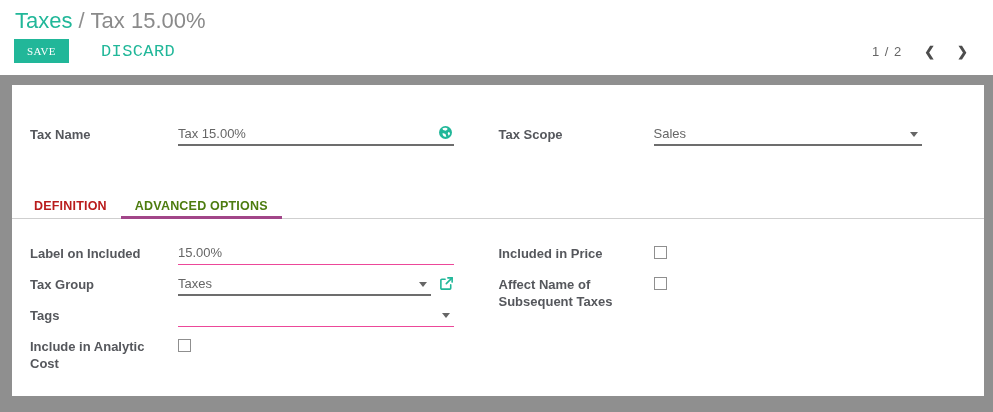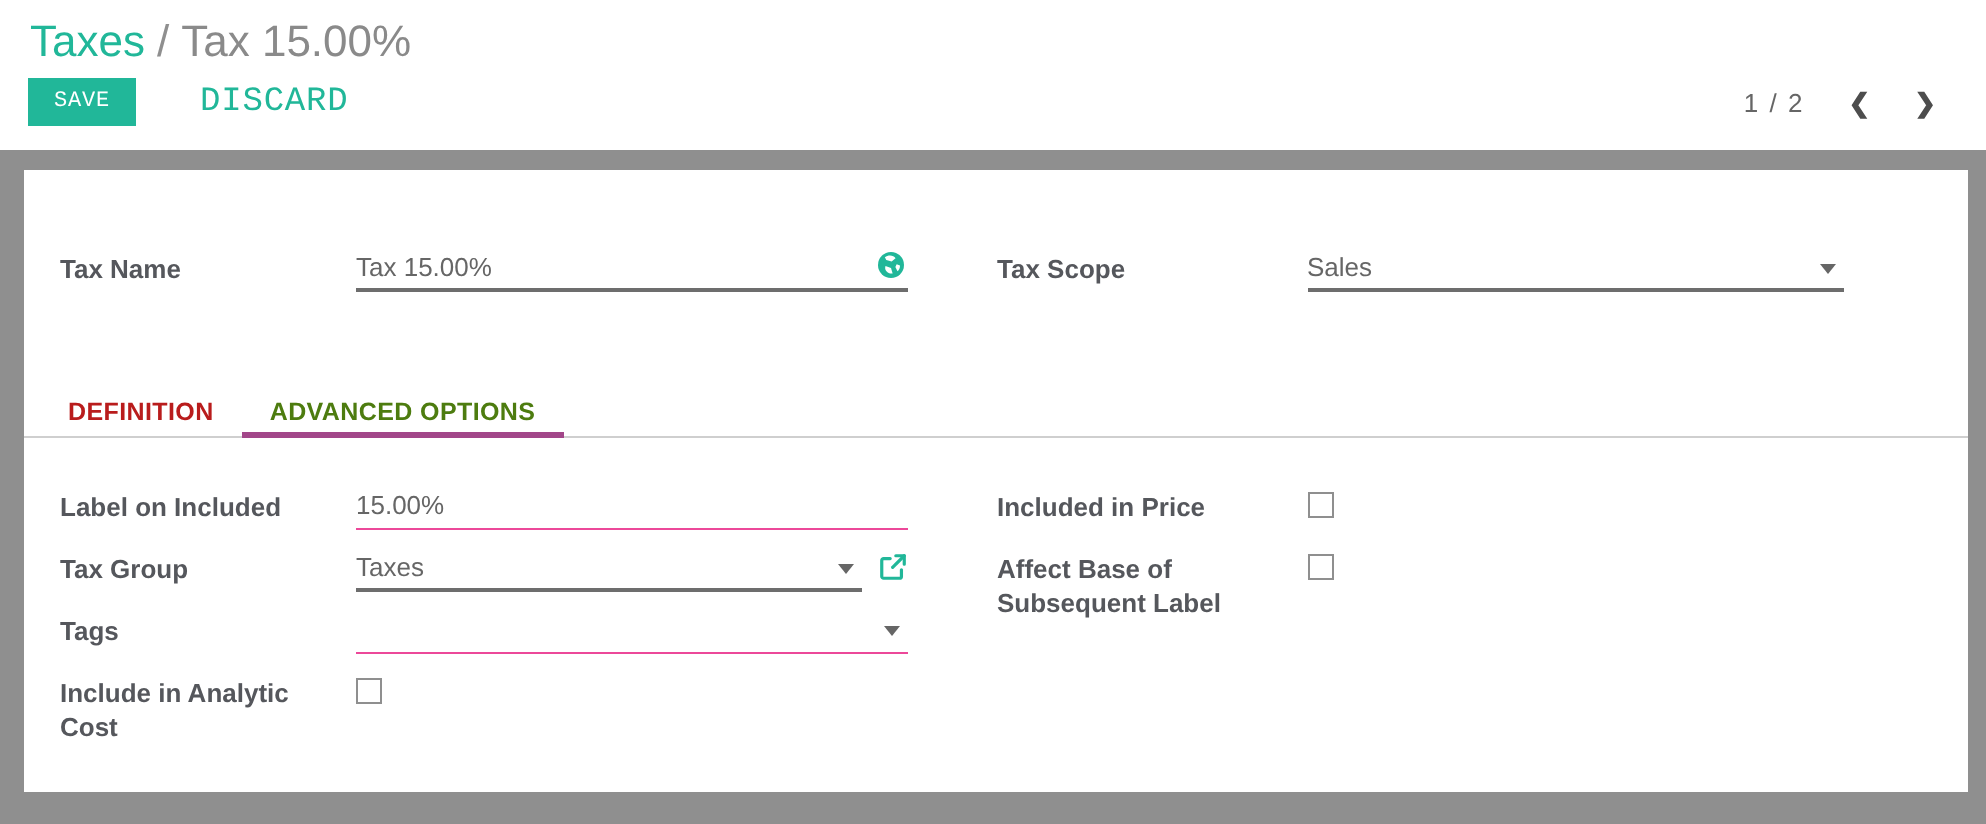--- a/index.html
+++ b/index.html
@@ -14,21 +14,21 @@
   
   .control-panel { height: 75px; background: #fff; }
   .breadcrumb-row { padding: 10px 0 0 15px; font-size: 22px; line-height: 22px; }
   .breadcrumb-link { color: #21b799; cursor: pointer; }
   .breadcrumb-sep { color: #8f8f8f; padding: 0 6px; }
   .breadcrumb-current { color: #8a8a8a; }
 
   .toolbar-row { display: flex; align-items: center; margin-top: 7px; padding: 0 25px 0 14px; }
   .btn-save {
     background: #21b799; color: #ffffff; border: none;
-    font-family: Liberation Mono, monospace; font-size: 11px; letter-spacing: 0.4px;
+    font-family: Liberation Serif, serif; font-size: 11px; letter-spacing: 0.4px;
     height: 24px; padding: 0 13px; cursor: pointer;
   }
   .btn-discard {
     background: transparent; border: none; color: #21b799;
     font-family: Liberation Mono, monospace; font-size: 17px; letter-spacing: 0.4px;
     margin-left: 32px; height: 24px; cursor: pointer;
   }
   .pager { margin-left: auto; display: flex; align-items: flex-end; font-size: 13px; color: #666; }
   .pager-count { letter-spacing: 1px; }
   .pager-arrow { color: #4d4d4d; font-size: 13px; font-weight: bold; margin-left: 22px; cursor: pointer; }
@@ -174,20 +174,20 @@
         </div>
       </div>
 
       <div class="col-right">
         <div class="form-row">
           <span class="form-label">Included in Price</span>
           <span class="checkbox"></span>
         </div>
 
         <div class="form-row">
-          <span class="form-label">Affect Base of Subsequent Label</span>
+          <span class="form-label">Affect Name of Subsequent Taxes</span>
           <span class="checkbox"></span>
         </div>
       </div>
     </div>
 
   </div>
 </div>
 
 </body></html>

